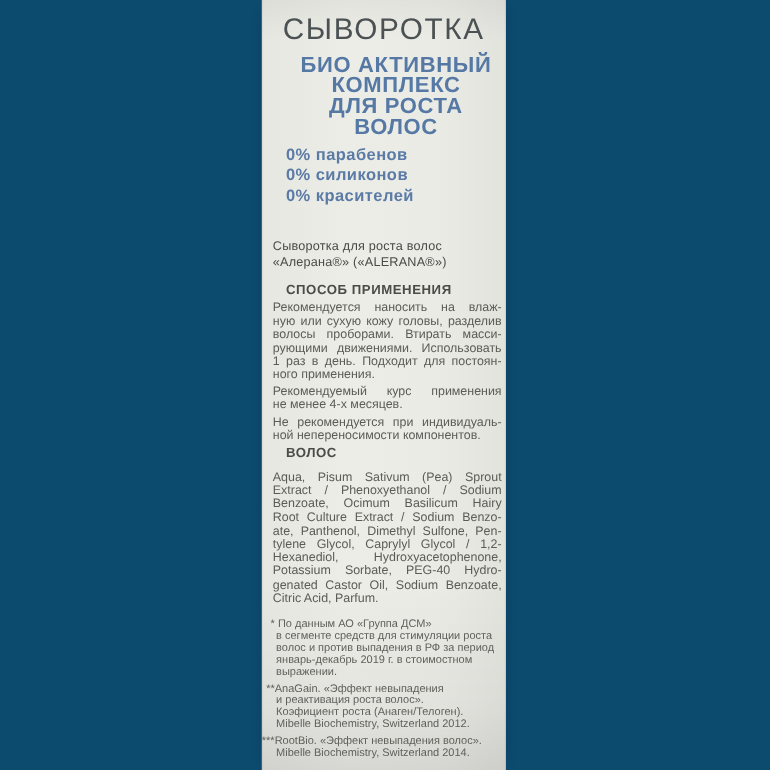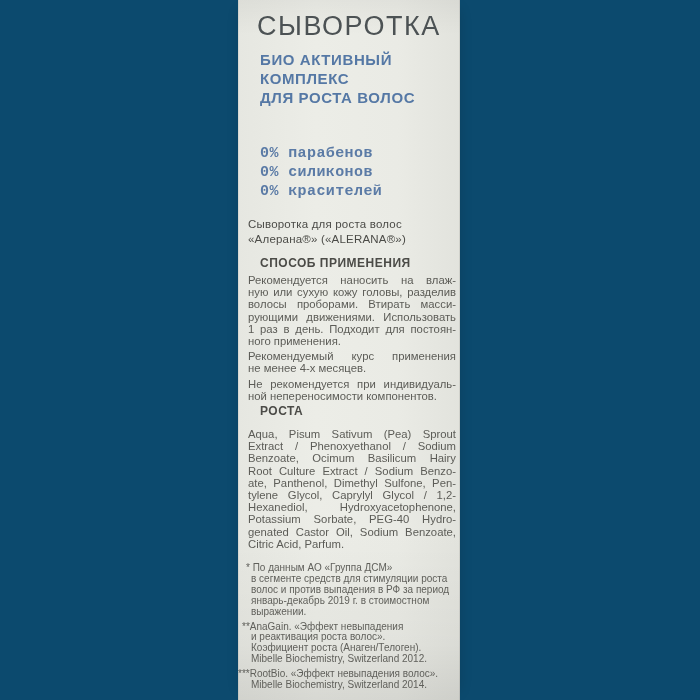--- a/index.html
+++ b/index.html
@@ -30,32 +30,32 @@
   }
   .title {
     position: absolute; top: 10px; left: 19px;
     font-size: 27px; line-height: 32px;
     font-weight: 400; letter-spacing: 1.5px;
     color: #4c5254;
     white-space: nowrap;
   }
   .subtitle {
     position: absolute; top: 50px; left: 22px;
-    font-size: 15px; line-height: 19px;
+    font-size: 20px; line-height: 19px;
     font-weight: bold; letter-spacing: 0.6px;
     color: #5578a5;
     white-space: pre-line;
+    text-align: center;
   }
   .claims {
-    position: absolute; top: 144px; left: 22px;
+    position: absolute; top: 131px; left: 22px;
     font-size: 15px; line-height: 19px;
     font-weight: bold; letter-spacing: 0.4px;
     color: #5b7ba6;
     white-space: pre-line;
-    font-family: Liberation Mono, monospace;
   }
   .pname {
     position: absolute; top: 217px; left: 10px; width: 208px;
     font-size: 11.5px; line-height: 14.5px;
     font-weight: normal; letter-spacing: 0.2px;
     color: #4b4b47;
     white-space: pre-line;
   }
   .sec-h {
     position: absolute; left: 22px;
@@ -119,21 +119,21 @@
       <div class="jp">
           <div>Рекомендуемый курс применения</div>
           <div>не менее 4-х месяцев.</div>
         </div>
       <div class="jp">
           <div>Не рекомендуется при индивидуаль-</div>
           <div>ной непереносимости компонентов.</div>
         </div>
     </div>
 
-    <div class="sec-h comp-h">РОСТА</div>
+    <div class="sec-h comp-h">ВОЛОС</div>
 
     <div class="textcol comp jp">
         <div>Aqua, Pisum Sativum (Pea) Sprout</div>
         <div>Extract / Phenoxyethanol / Sodium</div>
         <div>Benzoate, Ocimum Basilicum Hairy</div>
         <div>Root Culture Extract / Sodium Benzo-</div>
         <div>ate, Panthenol, Dimethyl Sulfone, Pen-</div>
         <div>tylene Glycol, Caprylyl Glycol / 1,2-</div>
         <div>Hexanediol, Hydroxyacetophenone,</div>
         <div>Potassium Sorbate, PEG-40 Hydro-</div>

